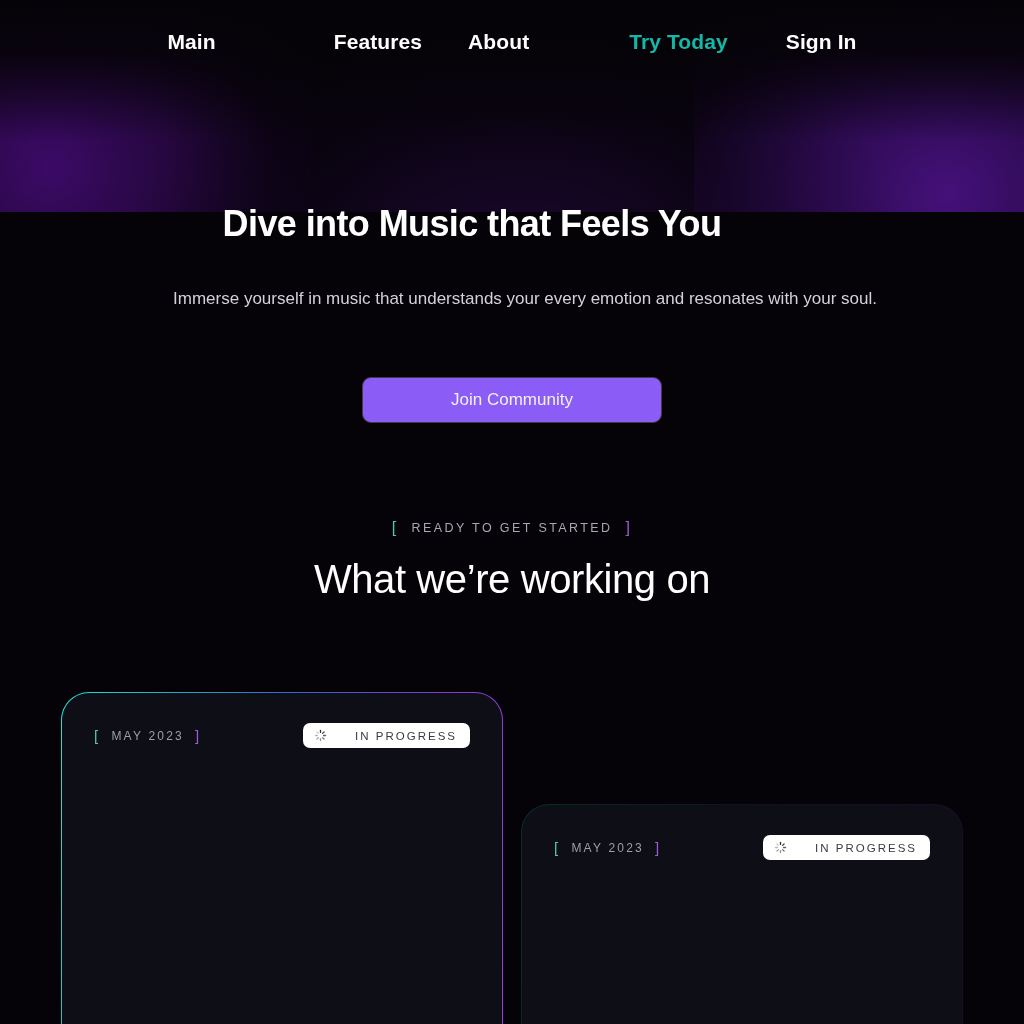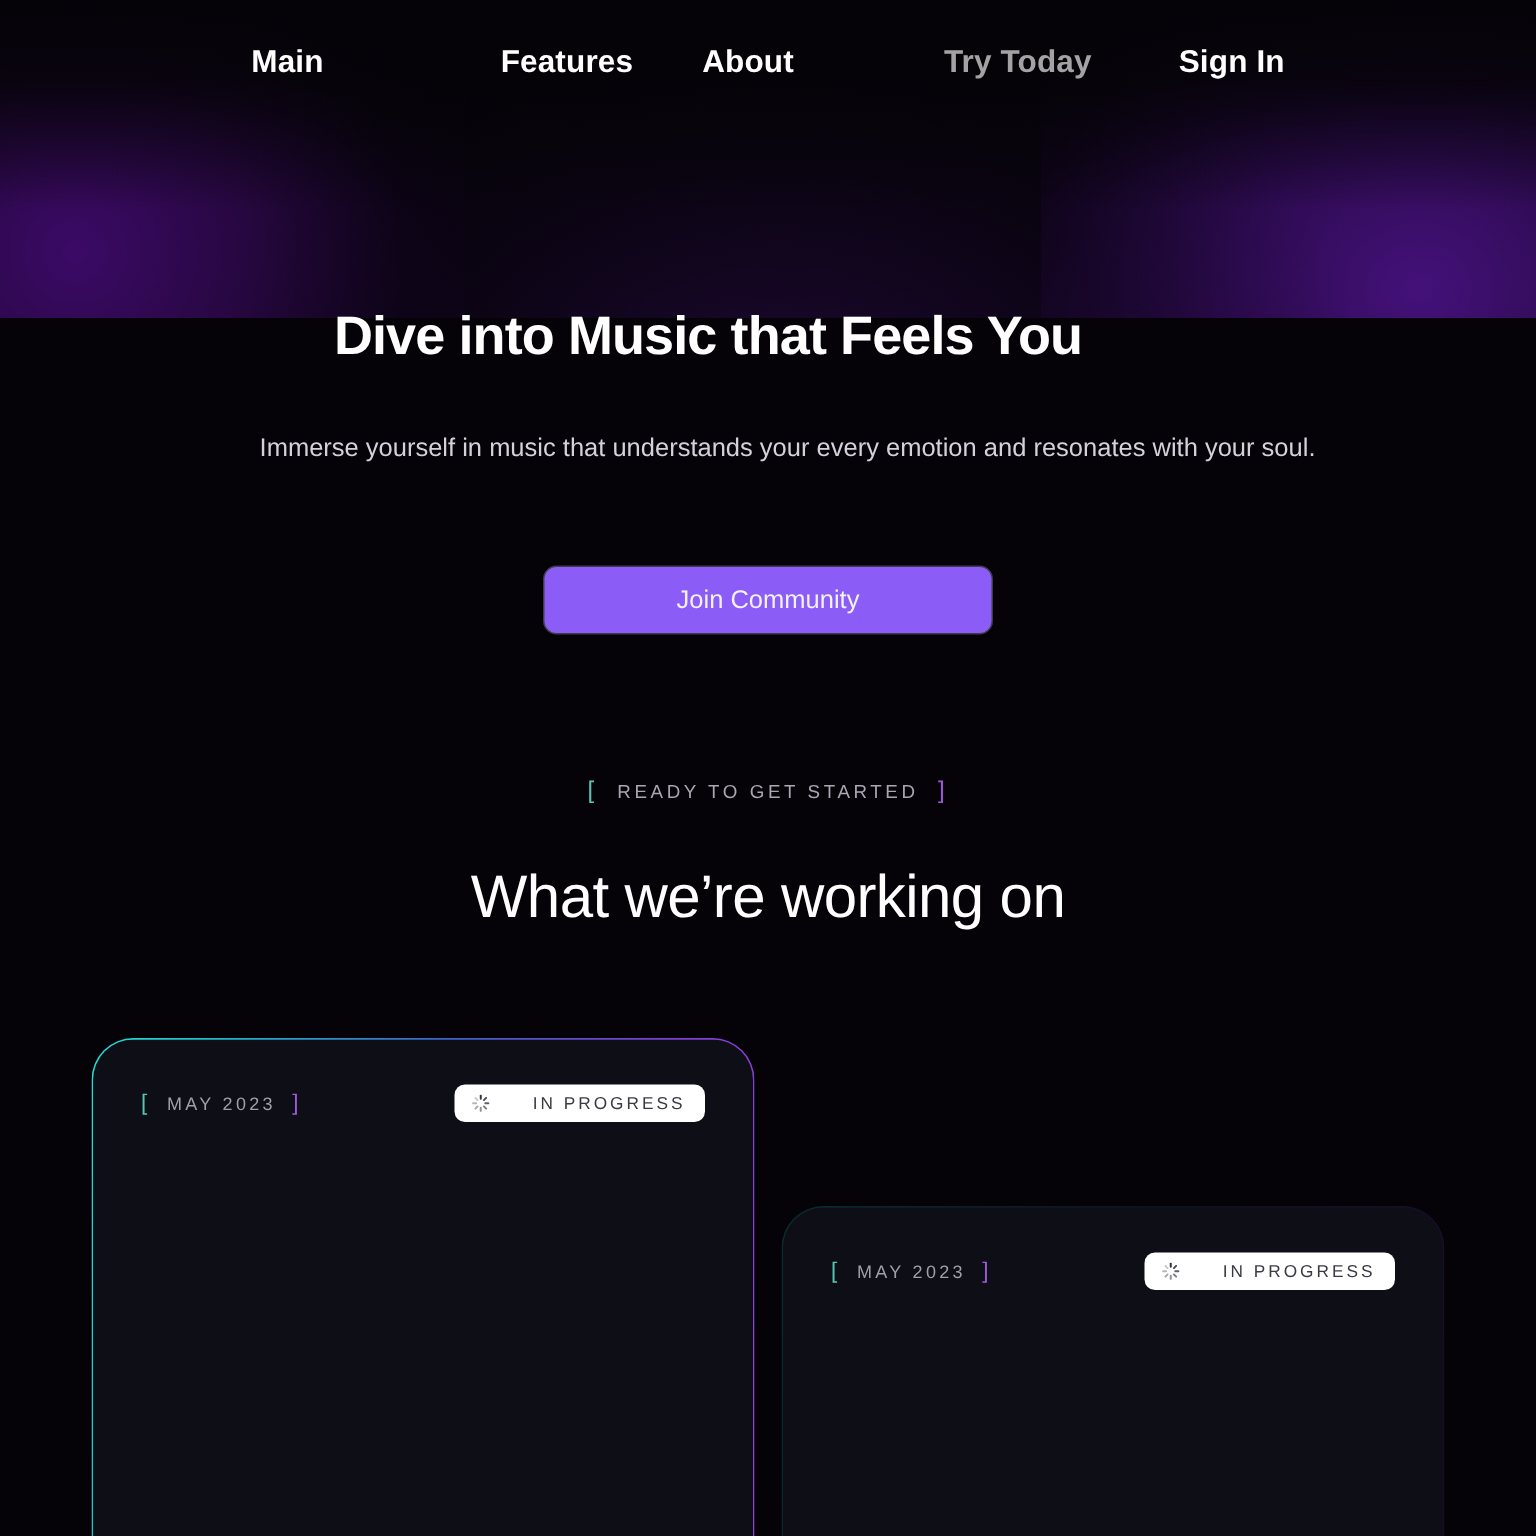--- a/index.html
+++ b/index.html
@@ -40,21 +40,21 @@
     display:flex; align-items:center; justify-content:center; z-index:6;
   }
   .nav-inner { display:flex; align-items:center; }
   .nav-link {
     font-size:21px; font-weight:bold; color:#ffffff;
     letter-spacing:.1px; cursor:pointer; white-space:nowrap;
   }
   .nav-main   { margin-right:118px; }
   .nav-feat   { margin-right:46px; }
   .nav-about  { margin-right:100px; }
-  .nav-try    { color:#a3a3a3; margin-right:58px; }
+  .nav-try    { color:#14b8a6; margin-right:58px; }
   .nav-signin { }
 
   
   .hero { position:absolute; left:0; top:0; width:1024px; z-index:5; }
   .hero-title {
     position:absolute; left:0; top:192px; width:944px; text-align:center;
     font-size:36px; font-weight:bold; color:#ffffff; letter-spacing:-0.6px;
     line-height:64px;
   }
   .hero-sub {
@@ -73,21 +73,21 @@
     position:absolute; left:0; top:520px; width:1024px;
     display:flex; align-items:center; justify-content:center; gap:13px;
     font-size:12.5px; letter-spacing:2.4px; z-index:5;
   }
   .brk { font-size:16px; font-weight:normal; line-height:1; }
   .brk-l { color:#57c4b3; }
   .brk-r { color:#9b5bd6; }
   .eyebrow-text { color:#a8a7b2; }
 
   .section-title {
-    position:absolute; left:0; top:576px; width:1024px; text-align:center;
+    position:absolute; left:0; top:557px; width:1024px; text-align:center;
     font-size:40px; color:#ffffff; font-weight:normal; letter-spacing:-0.4px; z-index:5;
   }
 
   
   .card {
     position:absolute; border-radius:28px; background:#0e0e16; overflow:hidden;
   }
   .card-1 {
     left:61px; top:692px; width:442px; height:420px;
     background:

